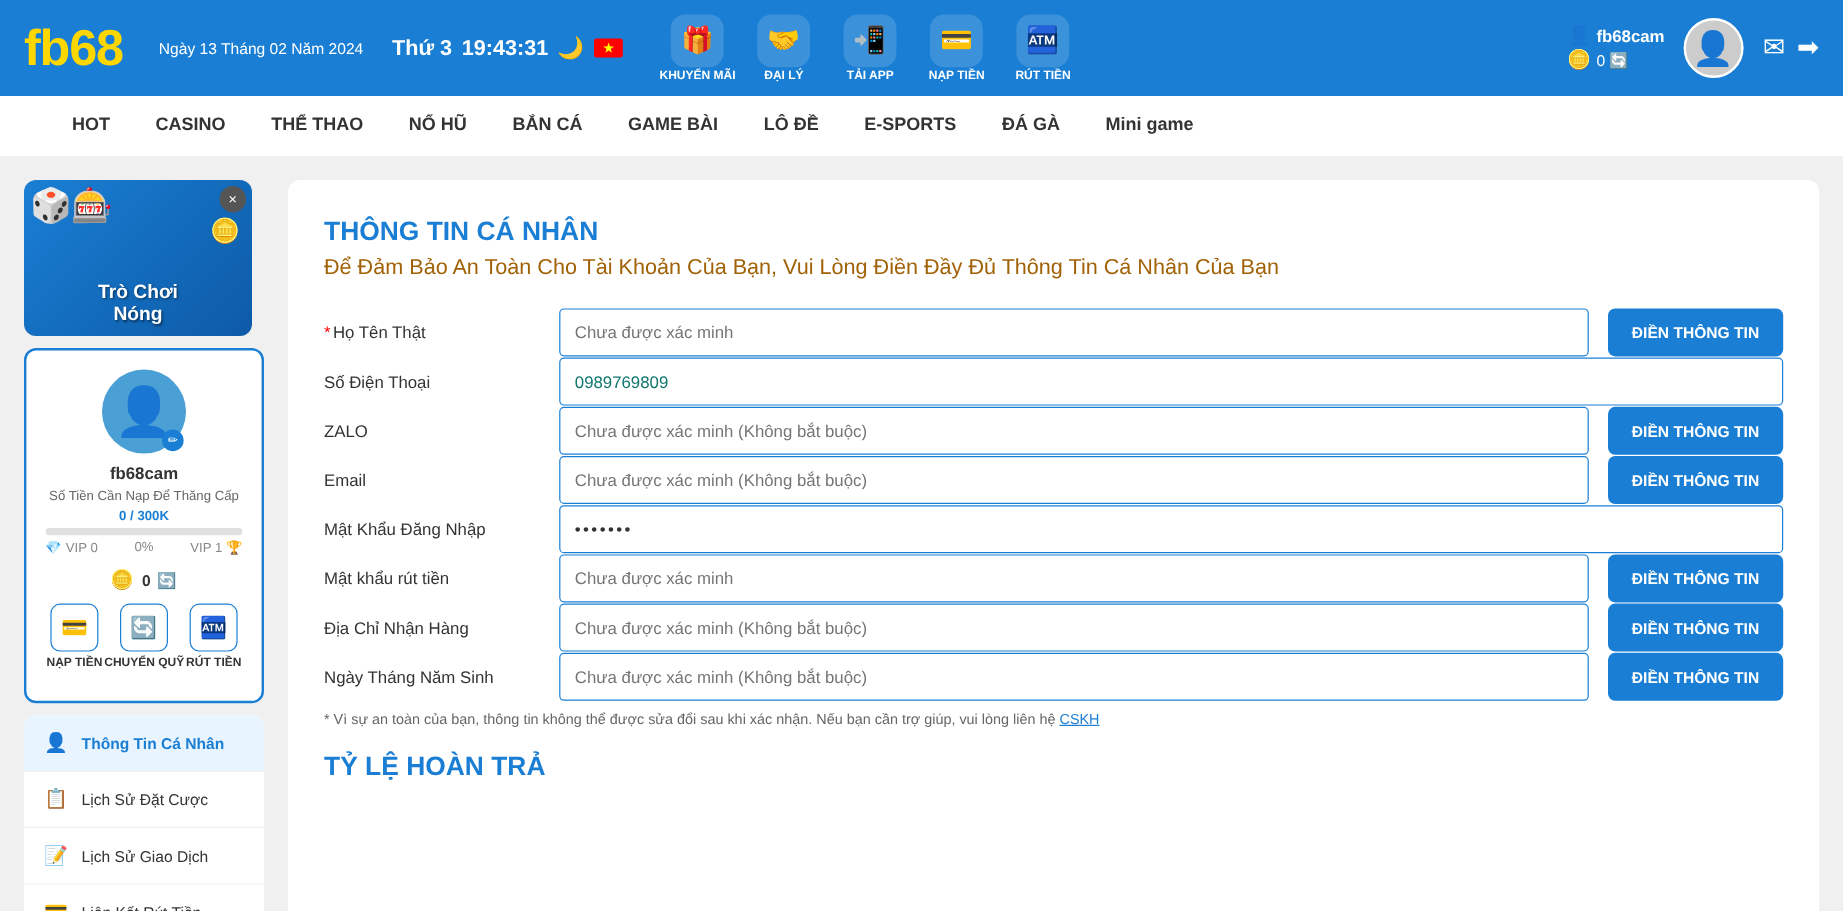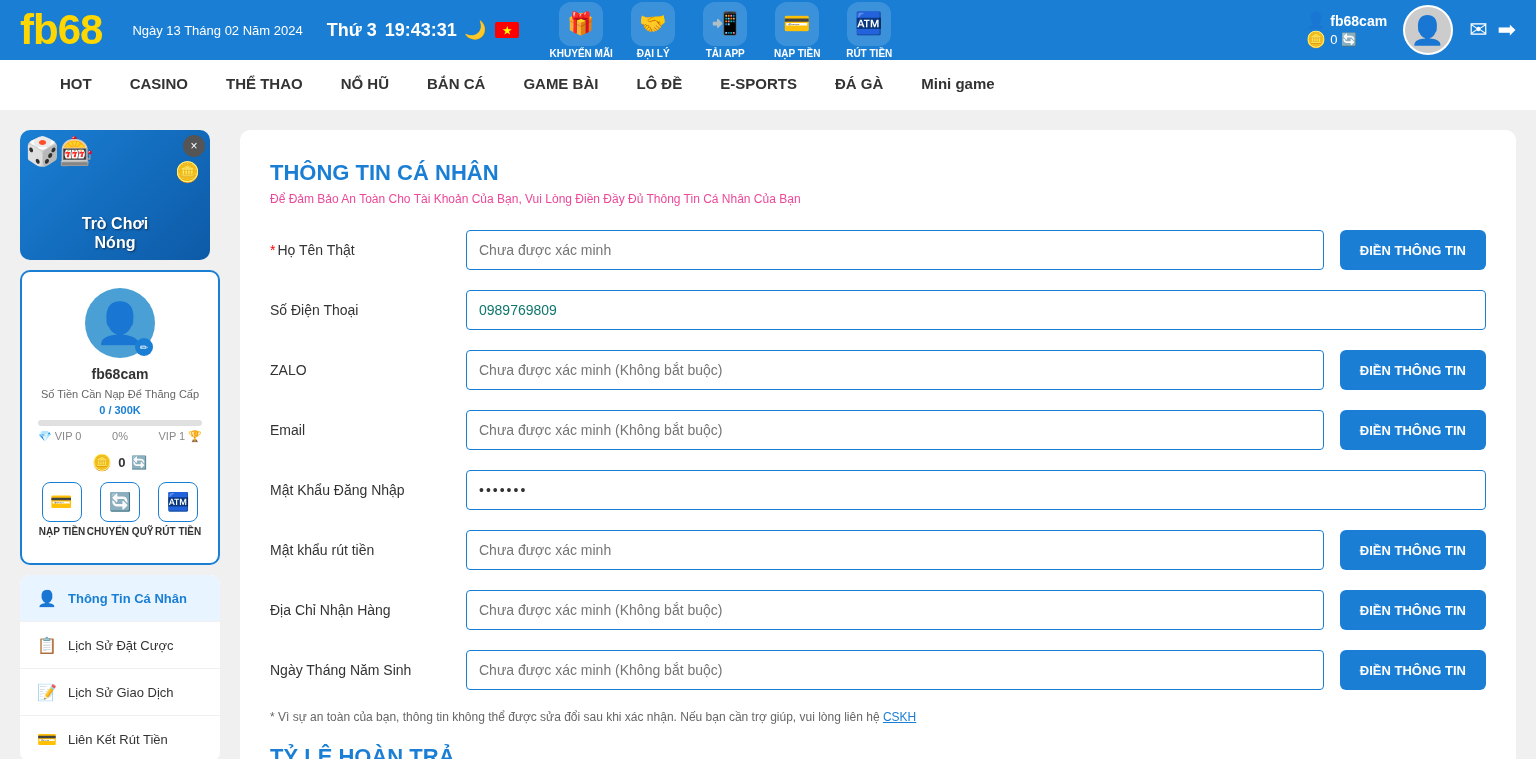--- a/index.html
+++ b/index.html
@@ -4,21 +4,21 @@
   <style>
     * { box-sizing: border-box; margin: 0; padding: 0; }
     body { font-family: Arial, sans-serif; background: #f0f0f0; min-width: 1536px; }
 
     
     .header {
       background: #1a7fd4;
       display: flex;
       align-items: center;
       padding: 0 20px;
-      height: 60px;
+      height: 80px;
       gap: 20px;
     }
     .logo {
       font-size: 42px;
       font-weight: 900;
       color: white;
       letter-spacing: -1px;
     }
     .logo span { color: #FFD700; }
     .header-datetime {
@@ -332,29 +332,29 @@
       border-radius: 10px;
       padding: 30px;
     }
     .section-title {
       font-size: 22px;
       font-weight: bold;
       color: #1a7fd4;
       margin-bottom: 6px;
     }
     .section-subtitle {
-      font-size: 12px;
-      color: #ec4899;
+      font-size: 18px;
+      color: #a16207;
       margin-bottom: 24px;
     }
 
     .form-row {
       display: flex;
       align-items: center;
-      margin-bottom: 20px;
+      margin-bottom: 1px;
       gap: 16px;
     }
     .form-label {
       width: 180px;
       font-size: 14px;
       color: #333;
       flex-shrink: 0;
     }
     .form-label .required { color: red; margin-right: 2px; }
     .form-input {

